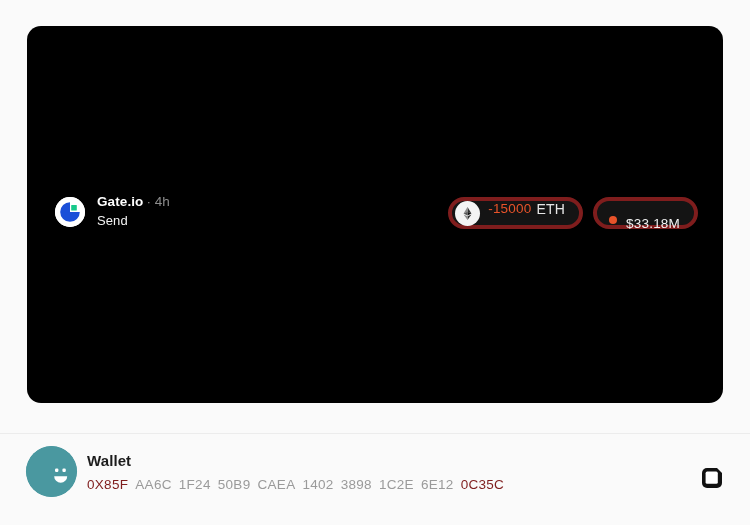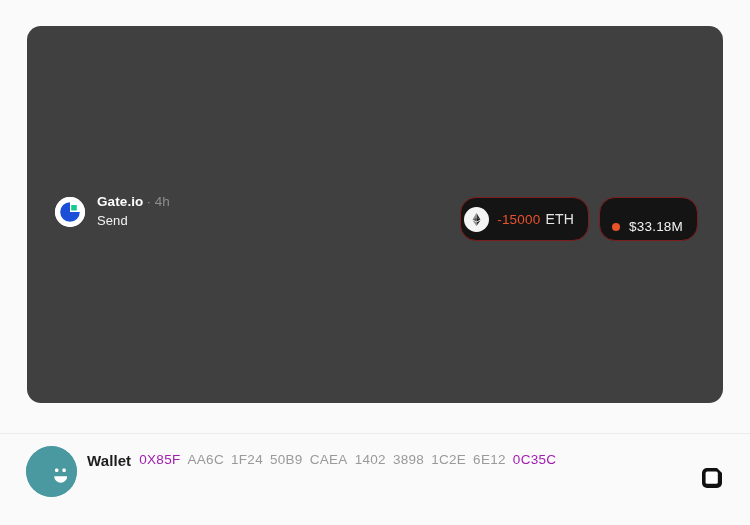--- a/index.html
+++ b/index.html
@@ -16,21 +16,21 @@
     -webkit-font-smoothing: antialiased;
   }
 
   
   .tx-card {
     position: absolute;
     left: 27px;
     top: 26px;
     width: 696px;
     height: 377px;
-    background: #404040;
+    background: #000000;
     border-radius: 14px;
     overflow: hidden;
   }
 
   
   .tx-source {
     position: absolute;
     left: 28px;
     top: 168px;
     display: flex;
@@ -77,23 +77,23 @@
   .tx-pills {
     position: absolute;
     right: 25px;
     top: 171px;
     display: flex;
     align-items: center;
     gap: 10px;
   }
   .pill {
     display: flex;
-    align-items: center;
-    height: 44px;
-    border: 1px solid #7f1d1d;
+    align-items: flex-start;
+    height: 32px;
+    border: 4px solid #7f1d1d;
     border-radius: 16px;
     background: #141414;
     box-sizing: border-box;
     white-space: nowrap;
   }
   .pill-amount {
     padding-right: 14px;
     padding-left: 3px;
   }
   .eth-coin {
@@ -163,39 +163,39 @@
     height: 51px;
     border-radius: 50%;
     background: #4a98a0;
     overflow: hidden;
   }
   .wallet-info {
     position: absolute;
     left: 87px;
     top: 18px;
     display: flex;
-    flex-direction: row;
+    flex-direction: column;
     gap: 8px;
   }
   .wallet-title {
     font-size: 15px;
     line-height: 17px;
     font-weight: bold;
     color: #1c1c1c;
     letter-spacing: 0.1px;
   }
   .wallet-address {
     font-size: 13.5px;
     line-height: 16px;
     letter-spacing: 0.3px;
     color: #9a9a9a;
     white-space: nowrap;
   }
   .wallet-address .seg-strong {
-    color: #a21caf;
+    color: #7f1d1d;
   }
   .wallet-address .seg {
     margin-right: 7px;
   }
   .wallet-address .seg:last-child {
     margin-right: 0;
     margin-top: 29px;
   }
 
   .copy-button {

